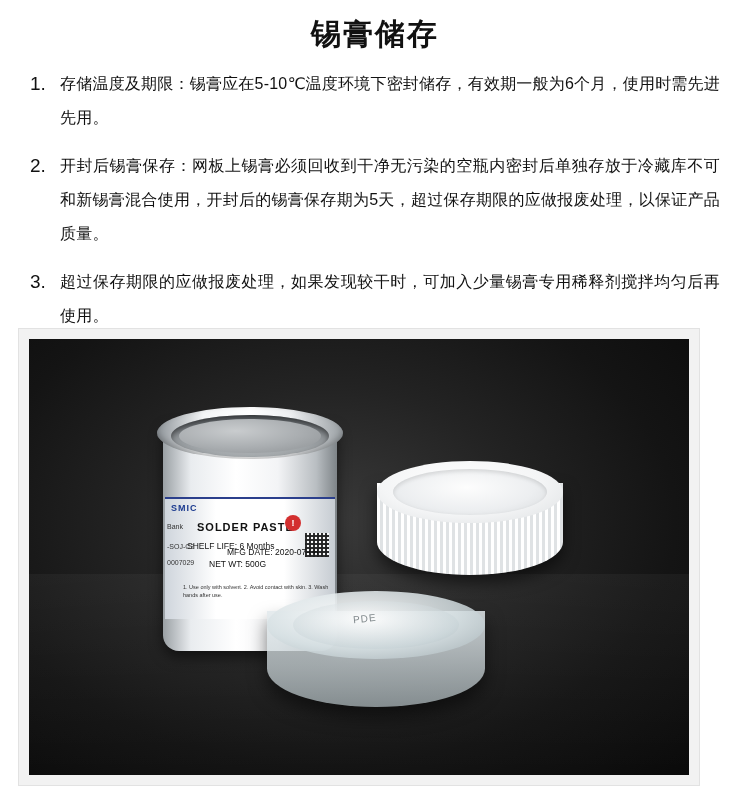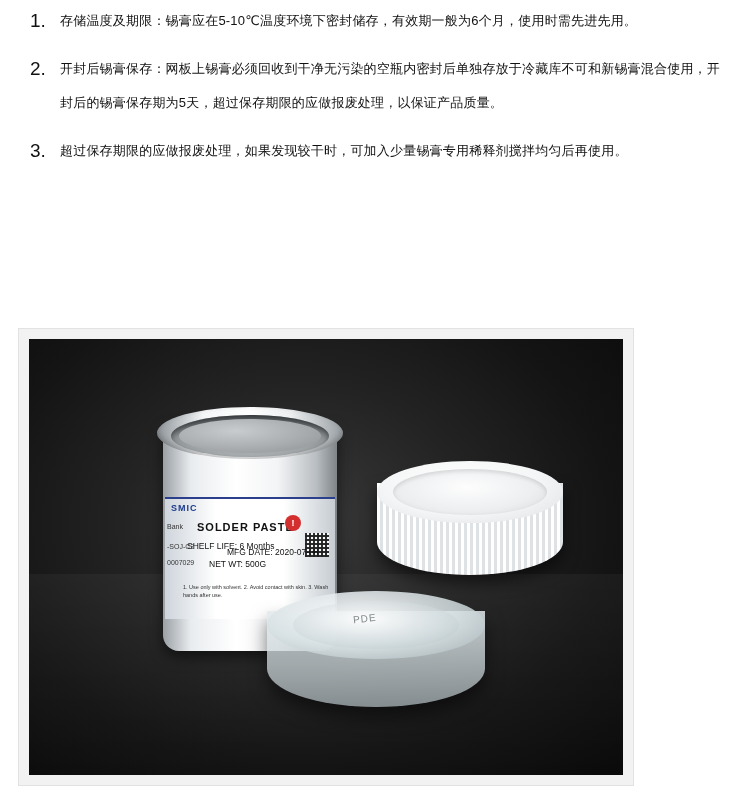--- a/index.html
+++ b/index.html
@@ -40,31 +40,31 @@
   .item-num {
     flex: 0 0 auto;
     font-size: 19px;
     line-height: 34px;
     color: #111111;
     width: 30px;
     text-align: left;
   }
   .item-text {
     flex: 1 1 auto;
-    font-size: 13px;
+    font-size: 16px;
     line-height: 34px;
     color: #111111;
     text-align: justify;
     letter-spacing: 0.2px;
   }
   .photo-frame {
     position: absolute;
     left: 18px;
     top: 328px;
-    width: 616px;
+    width: 682px;
     height: 458px;
     background: #f2f2f2;
     border: 1px solid #e2e2e2;
     box-sizing: border-box;
     padding: 10px;
   }
   .photo {
     position: relative;
     width: 100%;
     height: 100%;
@@ -292,20 +292,21 @@
     color: rgba(90,100,104,0.75);
     letter-spacing: 1px;
     transform: rotate(-6deg);
   }
 </style>
 </head>
 <body>
 
 <div class="page">
 
+  <div class="title">锡膏储存</div>
 
   <div class="list">
     <div class="item">
       <div class="item-num">1.</div>
       <div class="item-text">存储温度及期限：锡膏应在5-10℃温度环境下密封储存，有效期一般为6个月，使用时需先进先用。</div>
     </div>
     <div class="item">
       <div class="item-num">2.</div>
       <div class="item-text">开封后锡膏保存：网板上锡膏必须回收到干净无污染的空瓶内密封后单独存放于冷藏库不可和新锡膏混合使用，开封后的锡膏保存期为5天，超过保存期限的应做报废处理，以保证产品质量。</div>
     </div>

